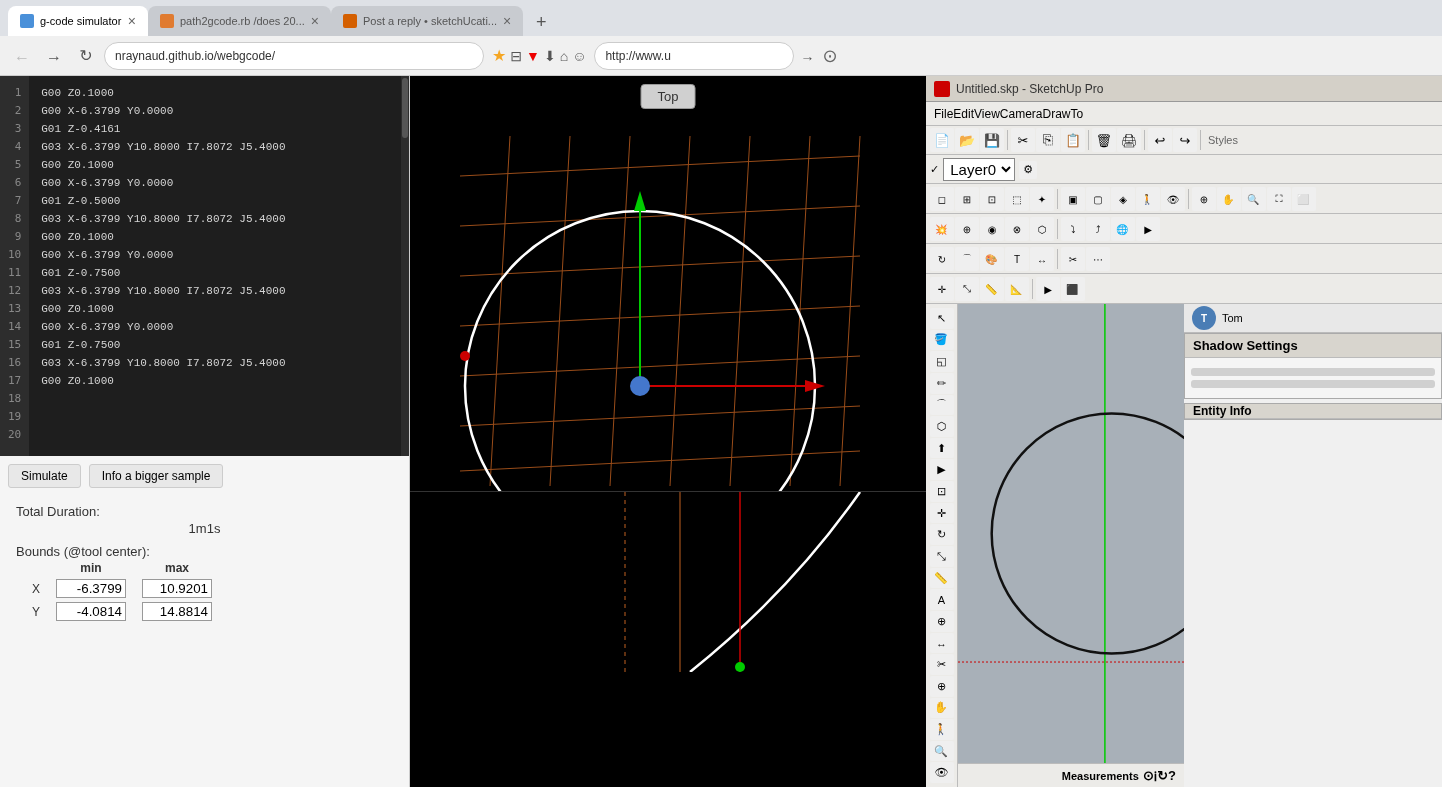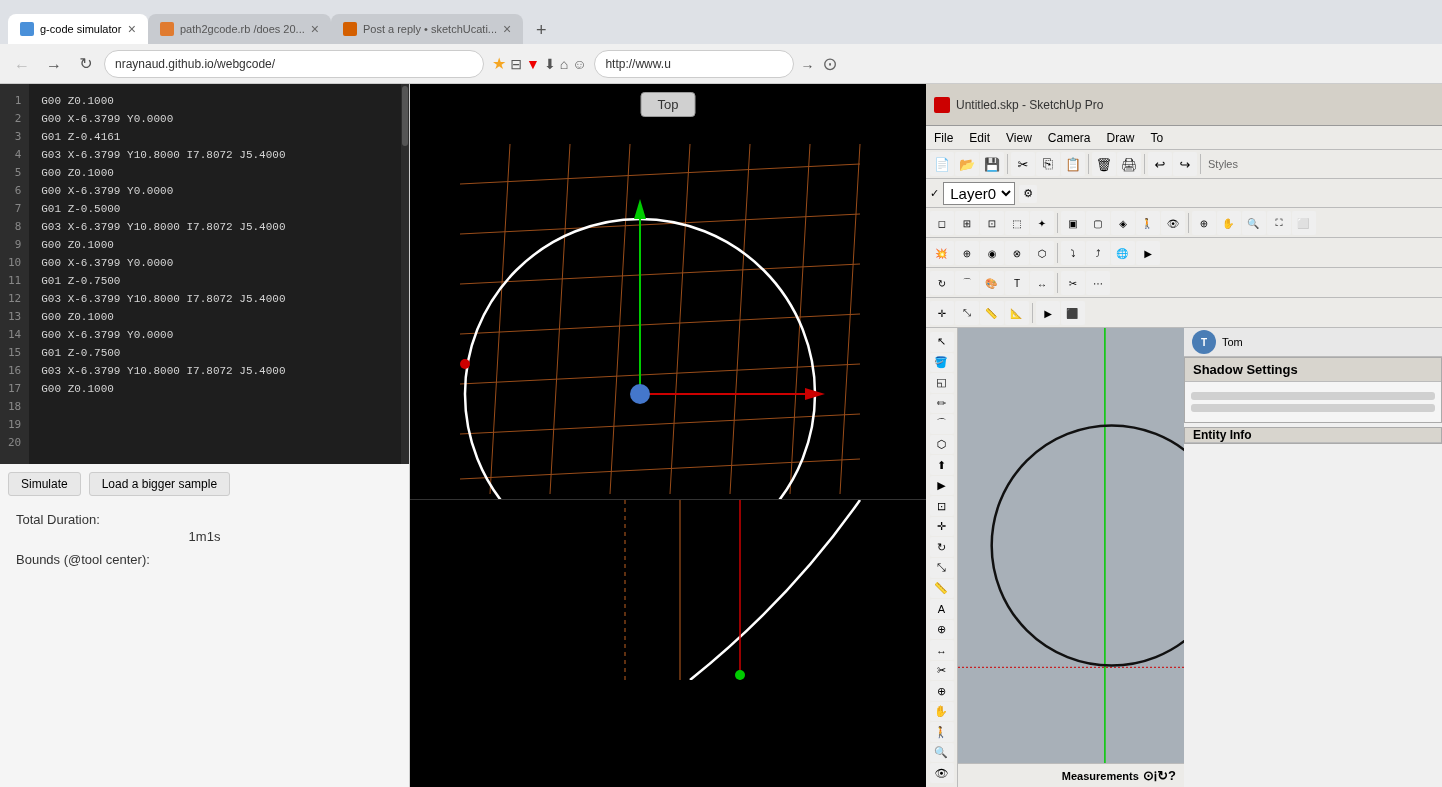--- a/index.html
+++ b/index.html
@@ -1,20 +1,20 @@
 <!DOCTYPE html>
 <html><head>
   <meta charset="utf-8">
   <style>
     * { margin: 0; padding: 0; box-sizing: border-box; }
     body { width: 1442px; height: 787px; overflow: hidden; font-family: Arial, sans-serif; font-size: 12px; background: #f0f0f0; display: flex; flex-direction: column; }
 
     
     .browser-chrome { background: #dee1e6; flex-shrink: 0; }
-    .tab-bar { display: flex; align-items: flex-end; height: 44px; padding: 0 8px; background: #dee1e6; }
+    .tab-bar { display: flex; align-items: flex-end; height: 36px; padding: 0 8px; background: #dee1e6; }
     .tab { display: flex; align-items: center; height: 30px; padding: 0 12px; border-radius: 8px 8px 0 0; font-size: 12px; gap: 6px; max-width: 220px; min-width: 140px; }
     .tab.active { background: #fff; }
     .tab.inactive { background: #c8cbd0; color: #555; }
     .tab-favicon { width: 14px; height: 14px; border-radius: 2px; flex-shrink: 0; }
     .tab-favicon.blue { background: #4a90d9; }
     .tab-favicon.orange { background: #e07b30; }
     .tab-favicon.orange2 { background: #d45f00; }
     .tab-title { flex: 1; overflow: hidden; text-overflow: ellipsis; white-space: nowrap; font-size: 11px; }
     .tab-close { color: #666; font-size: 14px; cursor: pointer; flex-shrink: 0; }
     .tab-new { width: 28px; height: 28px; display: flex; align-items: center; justify-content: center; font-size: 18px; color: #555; cursor: pointer; margin-left: 4px; }
@@ -48,23 +48,23 @@
     .sim-btn { padding: 4px 12px; border: 1px solid #ccc; background: #e8e8e8; border-radius: 3px; font-size: 12px; cursor: pointer; }
 
     
     .sim-stats { padding: 8px 16px; font-size: 13px; color: #333; }
     .sim-stats .label { font-weight: normal; }
     .sim-stats .value { display: block; text-align: center; margin: 2px 0 8px 0; }
     .bounds-table { margin-left: 8px; border-collapse: collapse; font-size: 12px; }
     .bounds-table td { padding: 2px 8px; }
     .bounds-table .header { text-align: center; font-weight: bold; }
     .bounds-table input { width: 70px; text-align: right; border: 1px solid #999; background: #fff; padding: 1px 3px; }
-    .sketchup-title-bar { background: #d4d0c8; border-bottom: 1px solid #999; height: 42px; display: flex; align-items: center; padding: 0 8px; font-size: 12px; color: #333; }
+    .sketchup-title-bar { background: #d4d0c8; border-bottom: 1px solid #999; height: 26px; display: flex; align-items: center; padding: 0 8px; font-size: 12px; color: #333; }
     .sketchup-title-icon { width: 16px; height: 16px; background: #c00; border-radius: 2px; margin-right: 6px; flex-shrink: 0; }
-    .sketchup-menu-bar { background: #ecebe8; border-bottom: 1px solid #bbb; height: 24px; display: flex; align-items: center; padding: 0 8px; gap: 16px; font-size: 12px; }
+    .sketchup-menu-bar { background: #ecebe8; border-bottom: 1px solid #bbb; height: 24px; display: flex; align-items: center; padding: 0 8px; font-size: 12px; }
     .sketchup-menu-bar span { cursor: pointer; }
 
     
     .sketchup-toolbars { background: #ecebe8; display: flex; flex-direction: column; gap: 1px; }
     .toolbar-row { display: flex; align-items: center; padding: 2px 4px; gap: 1px; border-bottom: 1px solid #bbb; }
     .tool-btn { width: 24px; height: 24px; display: flex; align-items: center; justify-content: center; border: 1px solid transparent; border-radius: 2px; cursor: pointer; font-size: 13px; }
     .tool-separator { width: 1px; height: 20px; background: #bbb; margin: 0 2px; }
 
     
     .sketchup-body { display: flex; flex: 1; overflow: hidden; }
@@ -191,27 +191,46 @@
           <div class="gcode-line">G00 Z0.1000</div>
           <div class="gcode-line"></div>
         </div>
       <div class="code-scrollbar">
         <div class="scrollbar-thumb"></div>
       </div>
     </div>
 
     <div class="sim-controls">
       <button class="sim-btn">Simulate</button>
-      <button class="sim-btn">Load a bigger sample</button>
+      <button class="sim-btn">Info a bigger sample</button>
     </div>
 
     <div class="sim-stats">
       <div><span class="label">Total Duration:</span></div>
       <div class="value">1m1s</div>
       <div><span>Bounds (@tool center):</span></div>
+      <table class="bounds-table">
+        <tbody>
+            <tr>
+          <td></td>
+          <td class="header">min</td>
+          <td class="header">max</td>
+        </tr>
+        <tr>
+          <td>X</td>
+          <td><input type="text" value="-6.3799" readonly="" style=""></td>
+          <td><input type="text" value="10.9201" readonly="" style=""></td>
+        </tr>
+        <tr>
+          <td>Y</td>
+          <td><input type="text" value="-4.0814" readonly="" style=""></td>
+          <td><input type="text" value="14.8814" readonly="" style=""></td>
+        </tr>
+      </tbody>
+        </table>
     </div>
   </div>
 
   <div class="canvas-area">
 
     <div class="canvas-top">
       <div class="canvas-label">Top</div>
       
       <svg width="490" height="415" viewBox="0 0 490 415">
 

